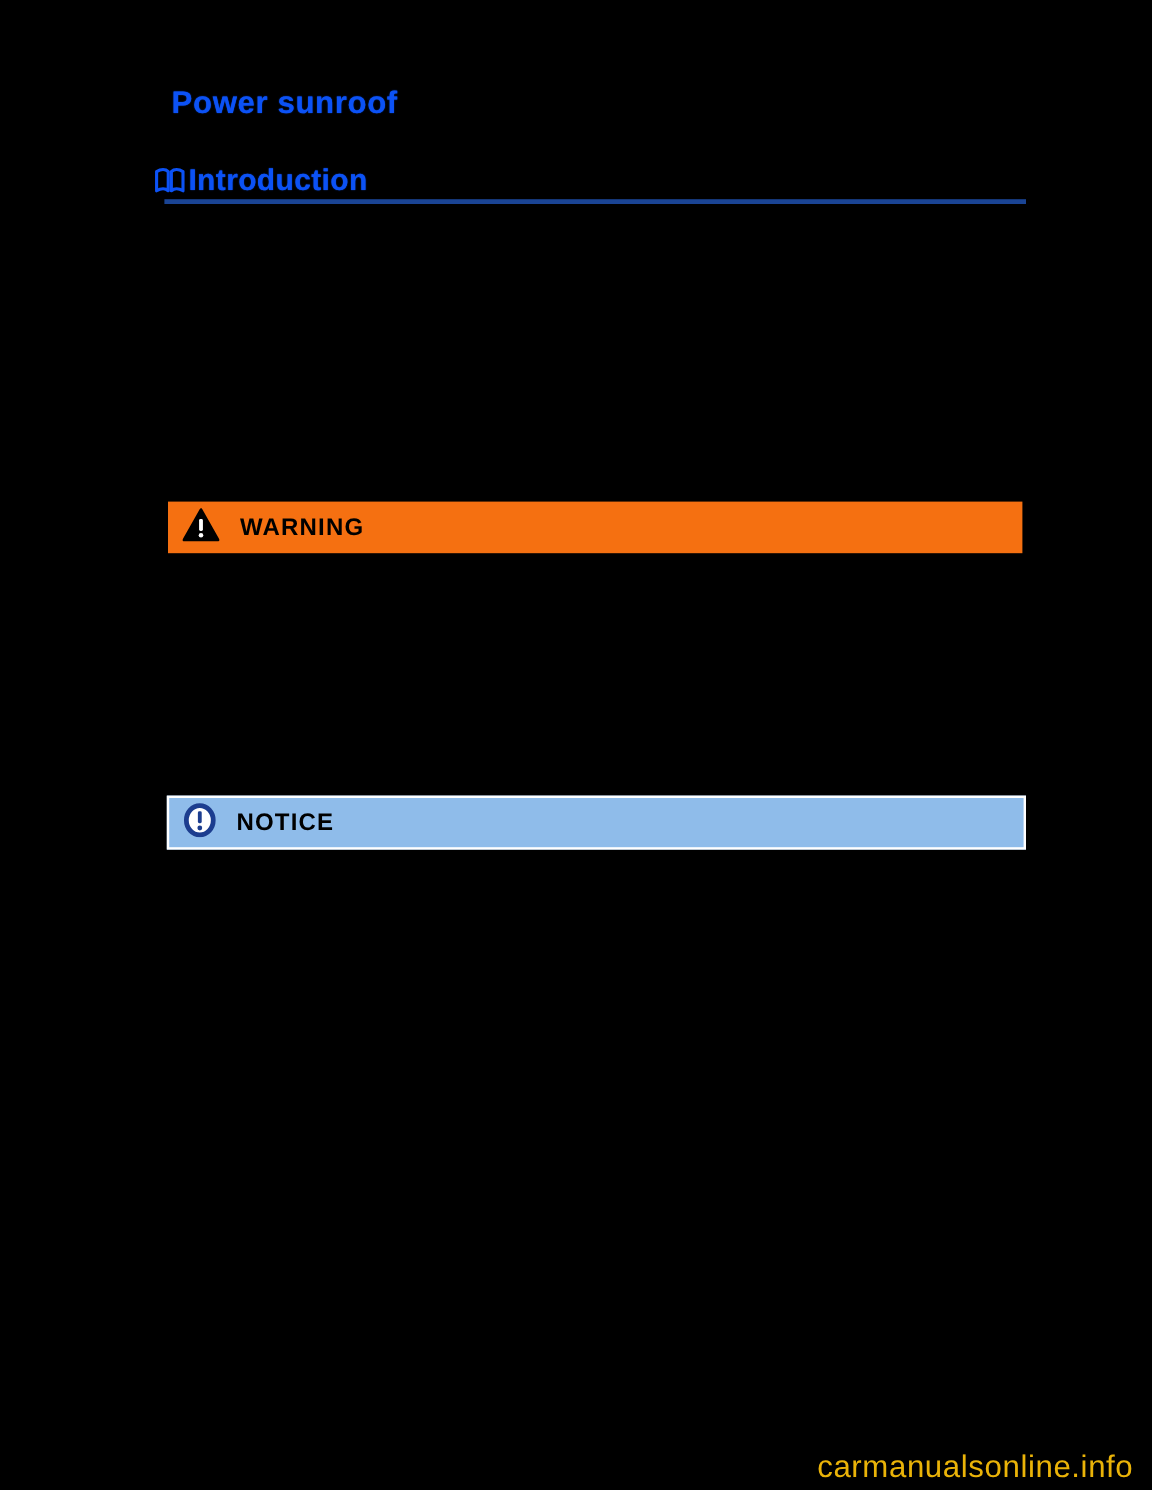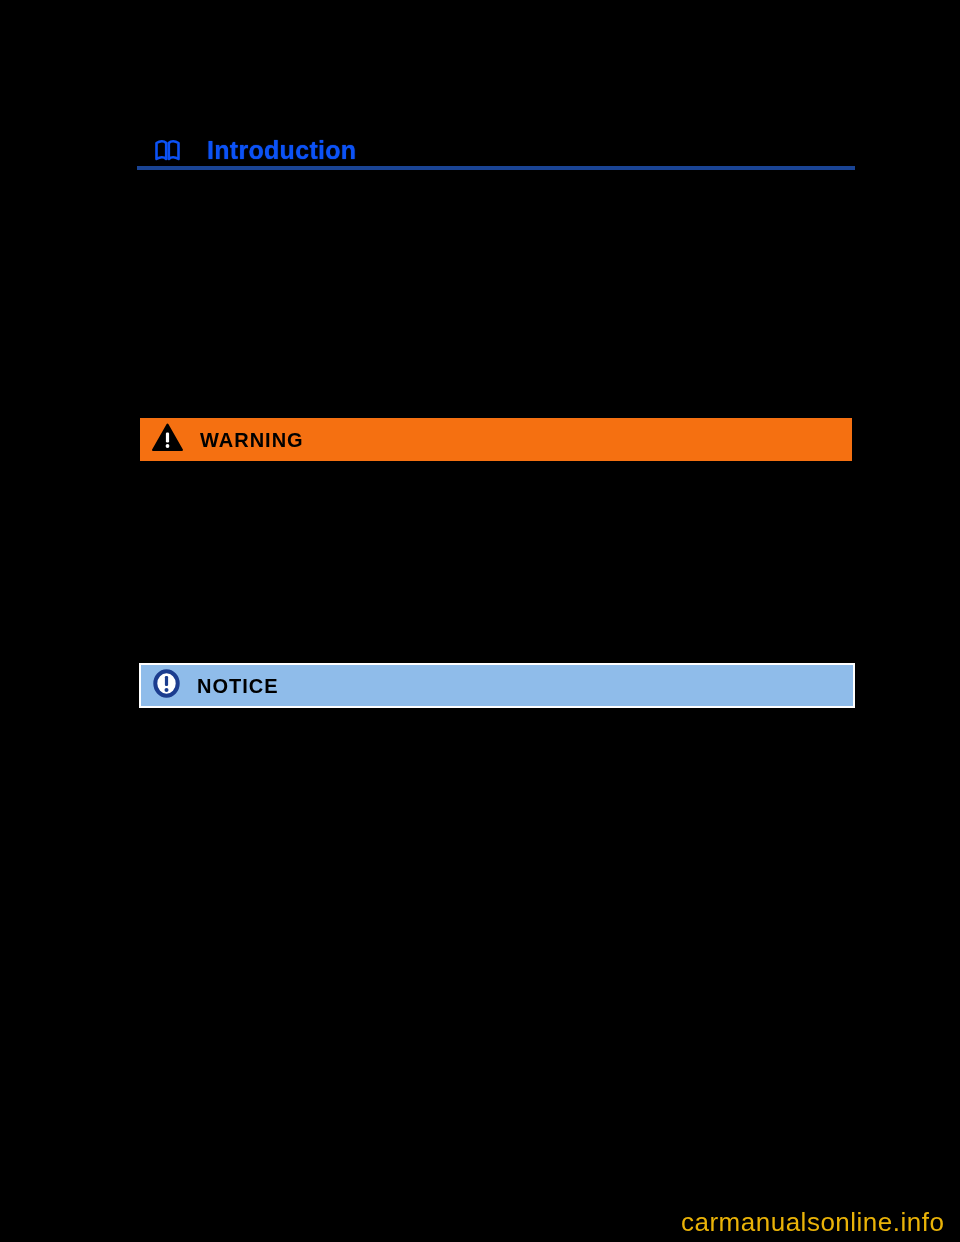--- a/index.html
+++ b/index.html
@@ -21,25 +21,25 @@
     top: 71px;
     font-size: 26px;
     font-weight: bold;
     color: #0C52F5;
     letter-spacing: 0.5px;
     text-shadow: 0 0 1px #0C52F5;
     line-height: 1.1;
   }
   .section-heading {
     position: absolute;
-    left: 154px;
+    left: 128px;
     top: 138px;
     display: flex;
     align-items: center;
-    gap: 26px;
+    gap: 2px;
   }
   .section-heading .book {
     width: 27px;
     height: 22px;
     display: block;
   }
   .section-title {
     font-size: 25px;
     font-weight: bold;
     color: #0C52F5;
@@ -98,20 +98,21 @@
     color: #eab308;
     letter-spacing: 0.5px;
     line-height: 1.1;
   }
 </style>
 </head>
 <body>
 
 <div id="page">
 
+  <div class="page-title">Power sunroof</div>
 
   <div class="section-heading">
     <span>
       <svg class="book" viewBox="0 0 27 22">
         <path d="M2.5 3 C6 0.8 10 0.8 12.2 3 L12.2 19 C10 16.8 6 16.8 2.5 19 Z" fill="none" stroke="#0C52F5" stroke-width="2.6" stroke-linejoin="round"></path>
         <path d="M24.5 3 C21 0.8 17 0.8 14.8 3 L14.8 19 C17 16.8 21 16.8 24.5 19 Z" fill="none" stroke="#0C52F5" stroke-width="2.6" stroke-linejoin="round"></path>
       </svg>
     </span>
     <span class="section-title">Introduction</span>
   </div>

